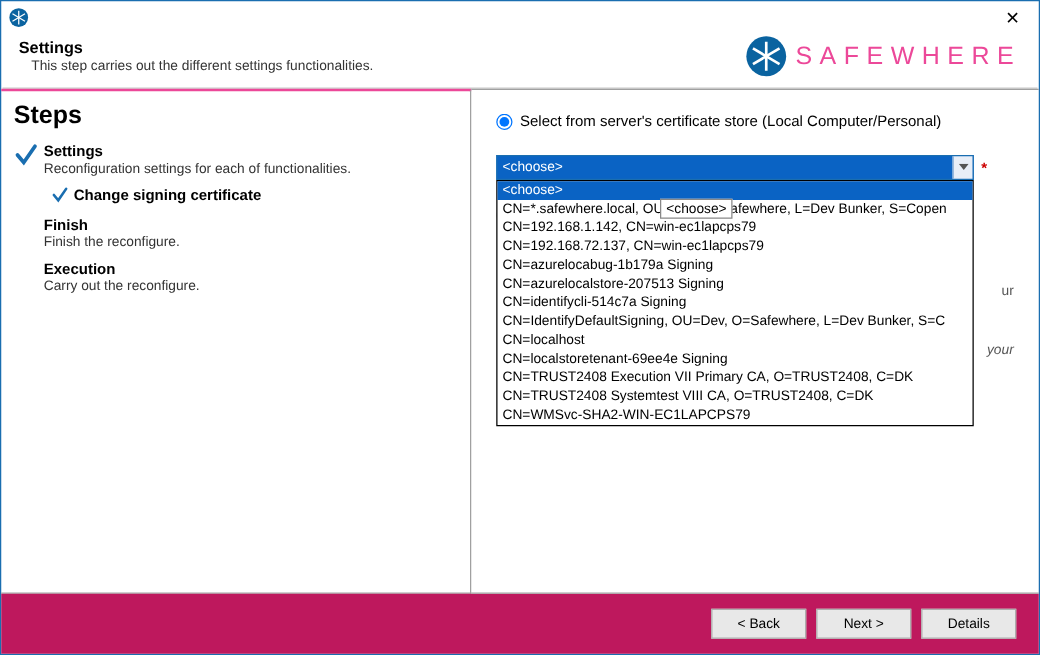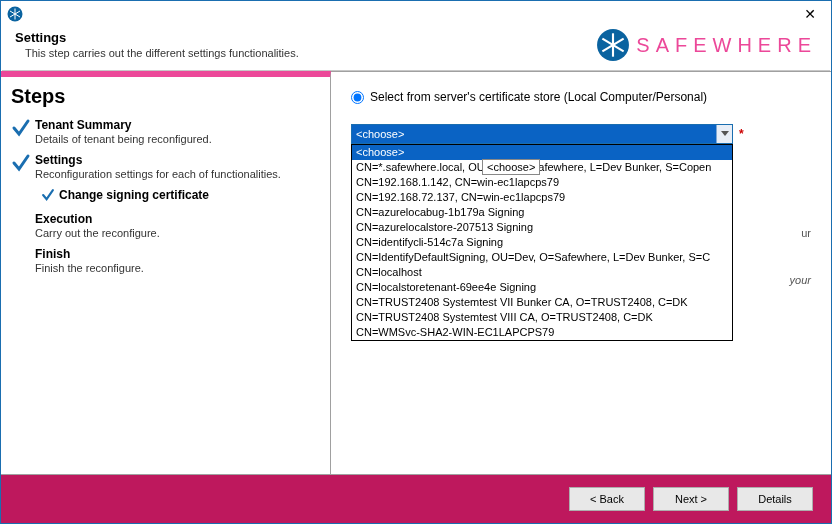--- a/index.html
+++ b/index.html
@@ -66,25 +66,25 @@
     height: 1px;
     background: #c7c7c7;
     margin: 0 1px;
   }
   .body {
     flex: 1;
     display: flex;
     min-height: 0;
   }
   .side {
-    width: 330px;
+    width: 376px;
     border-right: 1px solid #a0a0a0;
     padding: 8px 10px;
     overflow: hidden;
-    border-top: 6px solid #ec4899;
+    border-top: 2px solid #ec4899;
     border-bottom: 1px solid #a0a0a0;
   }
   .side h3 {
     margin: 0 0 10px 0;
     font-size: 20px;
     font-weight: bold;
   }
   .step-item {
     display: flex;
     align-items: flex-start;
@@ -238,31 +238,20 @@
       <span class="brand-name">SAFEWHERE</span>
     </div>
   </div>
 
   <div class="hr"></div>
 
   <div class="body">
     <div class="side">
       <h3>Steps</h3>
 
-      <div class="step-item">
-        <span class="ck">
-          <svg width="20" height="20" viewBox="0 0 20 20">
-              <path d="M3 10 L8 16 L17 3" stroke="#1a6eb0" stroke-width="3" fill="none" stroke-linecap="round"></path>
-            </svg>
-        </span>
-        <div class="txt">
-          <div class="title">Tenant Summary</div>
-          <div class="desc">Details of tenant being reconfigured.</div>
-        </div>
-      </div>
 
       <div class="step-item">
         <span class="ck">
           <svg width="20" height="20" viewBox="0 0 20 20">
               <path d="M3 10 L8 16 L17 3" stroke="#1a6eb0" stroke-width="3" fill="none" stroke-linecap="round"></path>
             </svg>
         </span>
         <div class="txt">
           <div class="title">Settings</div>
           <div class="desc">Reconfiguration settings for each of functionalities.</div>
@@ -272,30 +261,30 @@
       <div class="sub-step">
         <svg width="14" height="14" viewBox="0 0 20 20">
             <path d="M3 10 L8 16 L17 3" stroke="#1a6eb0" stroke-width="3" fill="none" stroke-linecap="round"></path>
           </svg>
         <span class="title">Change signing certificate</span>
       </div>
 
       <div class="step-item">
         <span class="ck"></span>
         <div class="txt">
-          <div class="title">Execution</div>
-          <div class="desc">Carry out the reconfigure.</div>
+          <div class="title">Finish</div>
+          <div class="desc">Finish the reconfigure.</div>
         </div>
       </div>
 
       <div class="step-item">
         <span class="ck"></span>
         <div class="txt">
-          <div class="title">Finish</div>
-          <div class="desc">Finish the reconfigure.</div>
+          <div class="title">Execution</div>
+          <div class="desc">Carry out the reconfigure.</div>
         </div>
       </div>
     </div>
 
     <div class="main">
       <div class="radio-row">
         <input type="radio" checked="" style="">
         <span>Select from server's certificate store (Local Computer/Personal)</span>
       </div>
 
@@ -314,21 +303,21 @@
           <div class="opt sel">&lt;choose&gt;</div>
           <div class="opt">CN=*.safewhere.local, OU=Dev, O=Safewhere, L=Dev Bunker, S=Copen</div>
           <div class="opt">CN=192.168.1.142, CN=win-ec1lapcps79</div>
           <div class="opt">CN=192.168.72.137, CN=win-ec1lapcps79</div>
           <div class="opt">CN=azurelocabug-1b179a Signing</div>
           <div class="opt">CN=azurelocalstore-207513 Signing</div>
           <div class="opt">CN=identifycli-514c7a Signing</div>
           <div class="opt">CN=IdentifyDefaultSigning, OU=Dev, O=Safewhere, L=Dev Bunker, S=C</div>
           <div class="opt">CN=localhost</div>
           <div class="opt">CN=localstoretenant-69ee4e Signing</div>
-          <div class="opt">CN=TRUST2408 Systemtest VII Bunker CA, O=TRUST2408, C=DK</div>
+          <div class="opt">CN=TRUST2408 Execution VII Primary CA, O=TRUST2408, C=DK</div>
           <div class="opt">CN=TRUST2408 Systemtest VIII CA, O=TRUST2408, C=DK</div>
           <div class="opt">CN=WMSvc-SHA2-WIN-EC1LAPCPS79</div>
 
           <div class="tooltip-box">&lt;choose&gt;</div>
         </div>
       </div>
 
       <div class="radio-row second-radio">
         <input type="radio" style="">
       </div>

